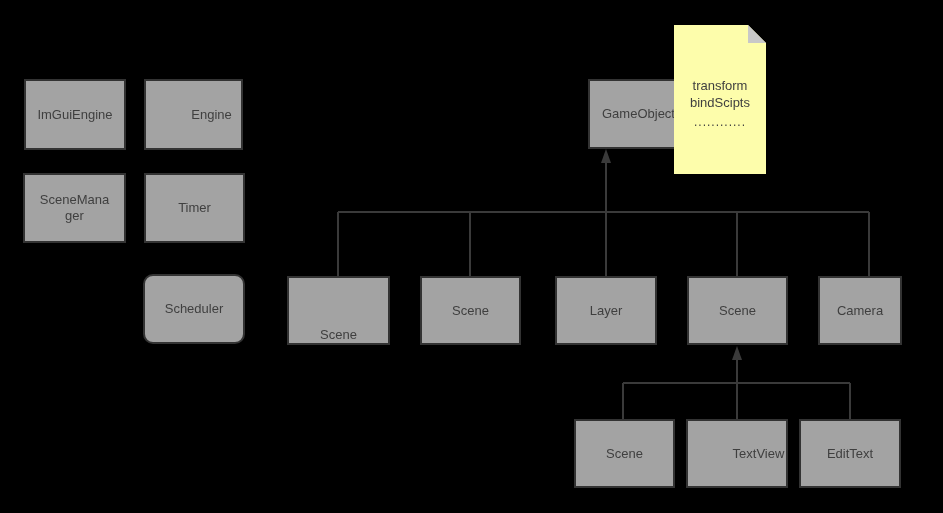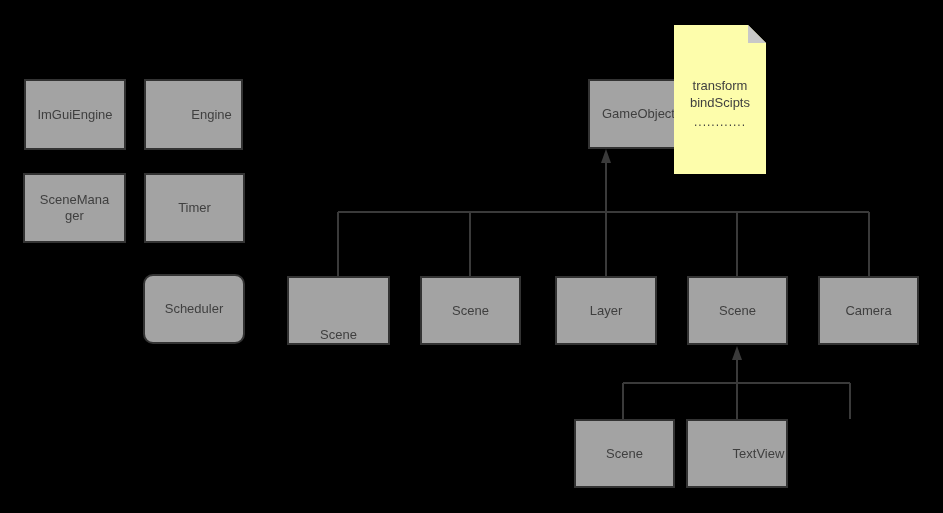--- a/index.html
+++ b/index.html
@@ -143,32 +143,35 @@
   </div>
 
   <div class="node" style="left:555px; top:276px; width:102px; height:69px;">
     <span>Layer</span>
   </div>
 
   <div class="node" style="left:687px; top:276px; width:101px; height:69px;">
     <span>Scene</span>
   </div>
 
-  <div class="node" style="left:818px; top:276px; width:101px; height:69px;">
+  <div class="node" style="left:818px; top:276px; width:84px; height:69px;">
     <span>Camera</span>
   </div>
 
   <div class="node" style="left:574px; top:419px; width:101px; height:69px;">
     <span>Scene</span>
   </div>
 
   <div class="node" style="left:686px; top:419px; width:102px; height:69px;padding-left:43px;">
     <span>TextView</span>
   </div>
 
+  <div class="node" style="left:799px; top:419px; width:102px; height:69px;">
+    <span>EditText</span>
+  </div>
 
   <div class="note">
     <svg viewBox="0 0 92 149">
       <polygon class="note-body" points="0,0 74,0 92,18 92,149 0,149"></polygon>
       <polygon class="note-fold" points="74,0 92,18 74,18"></polygon>
     </svg>
     <div class="note-text">
       <div>transform</div>
       <div>bindScipts</div>
       <div class="dots">............</div>

